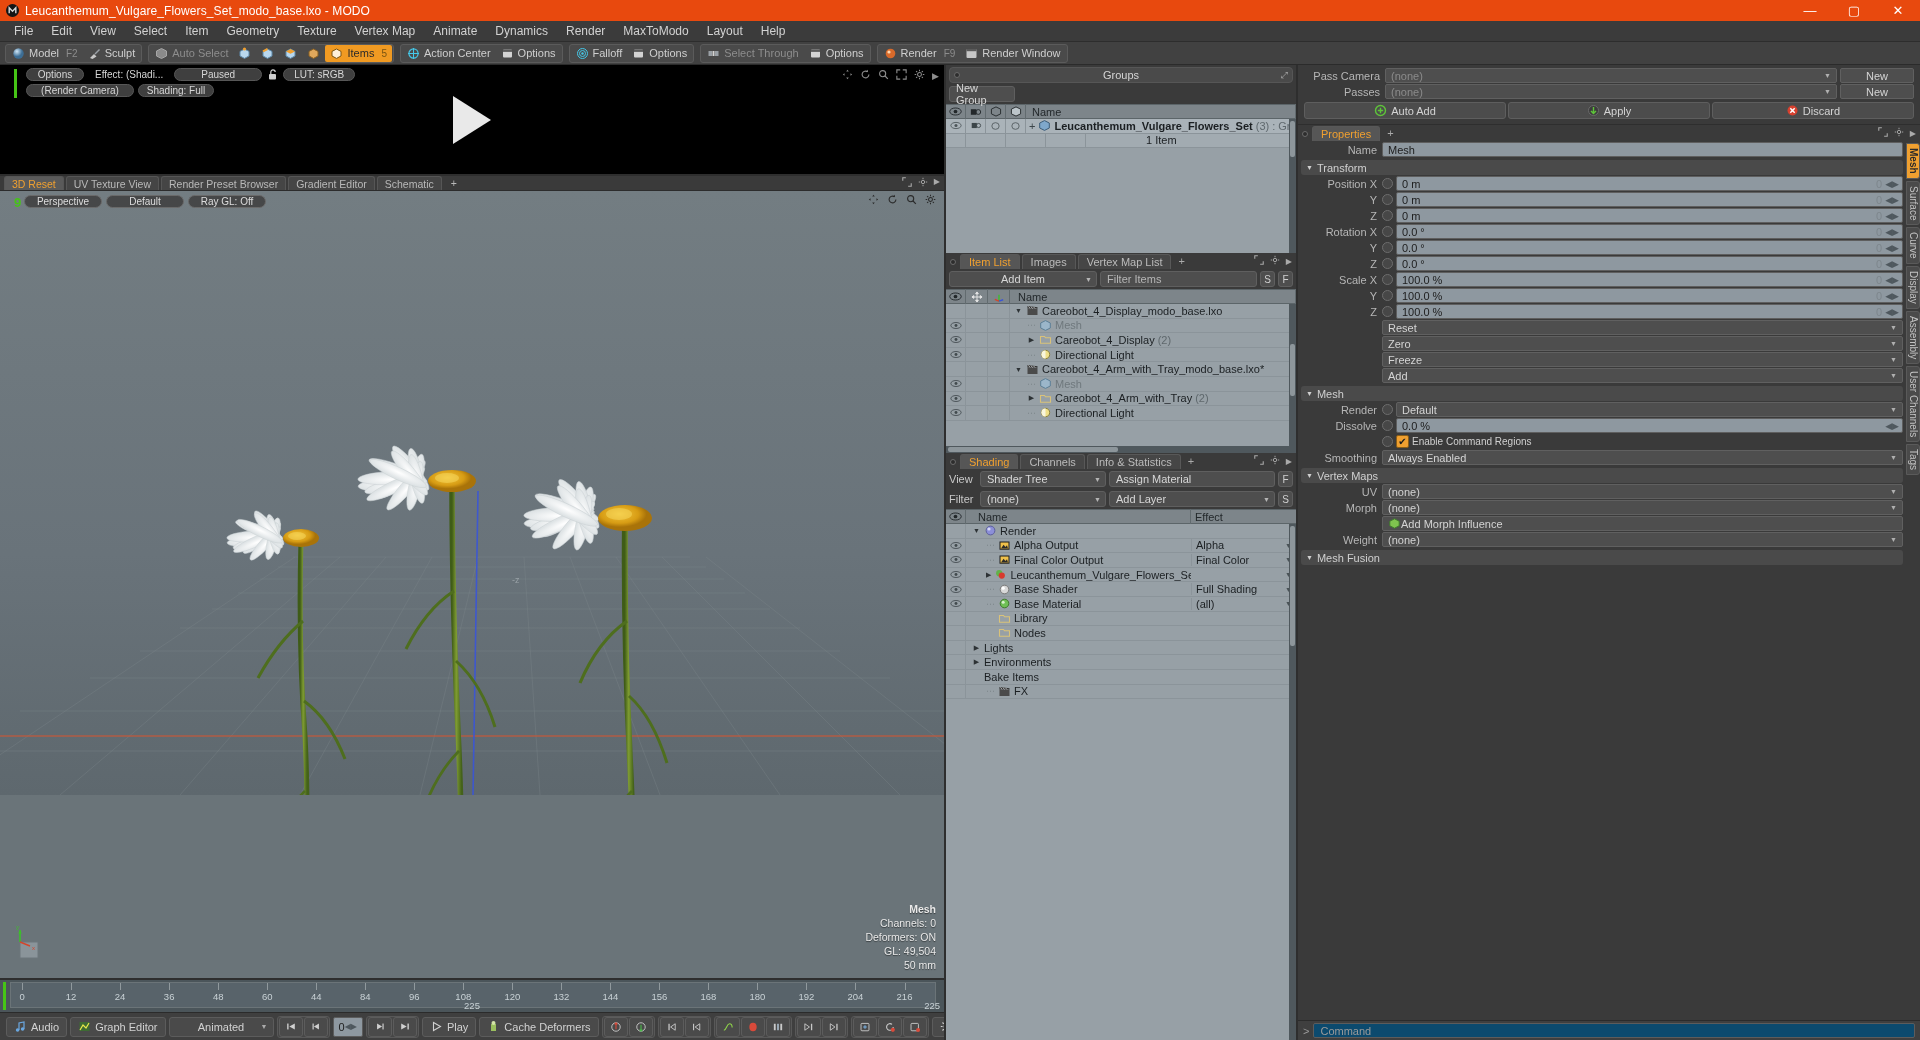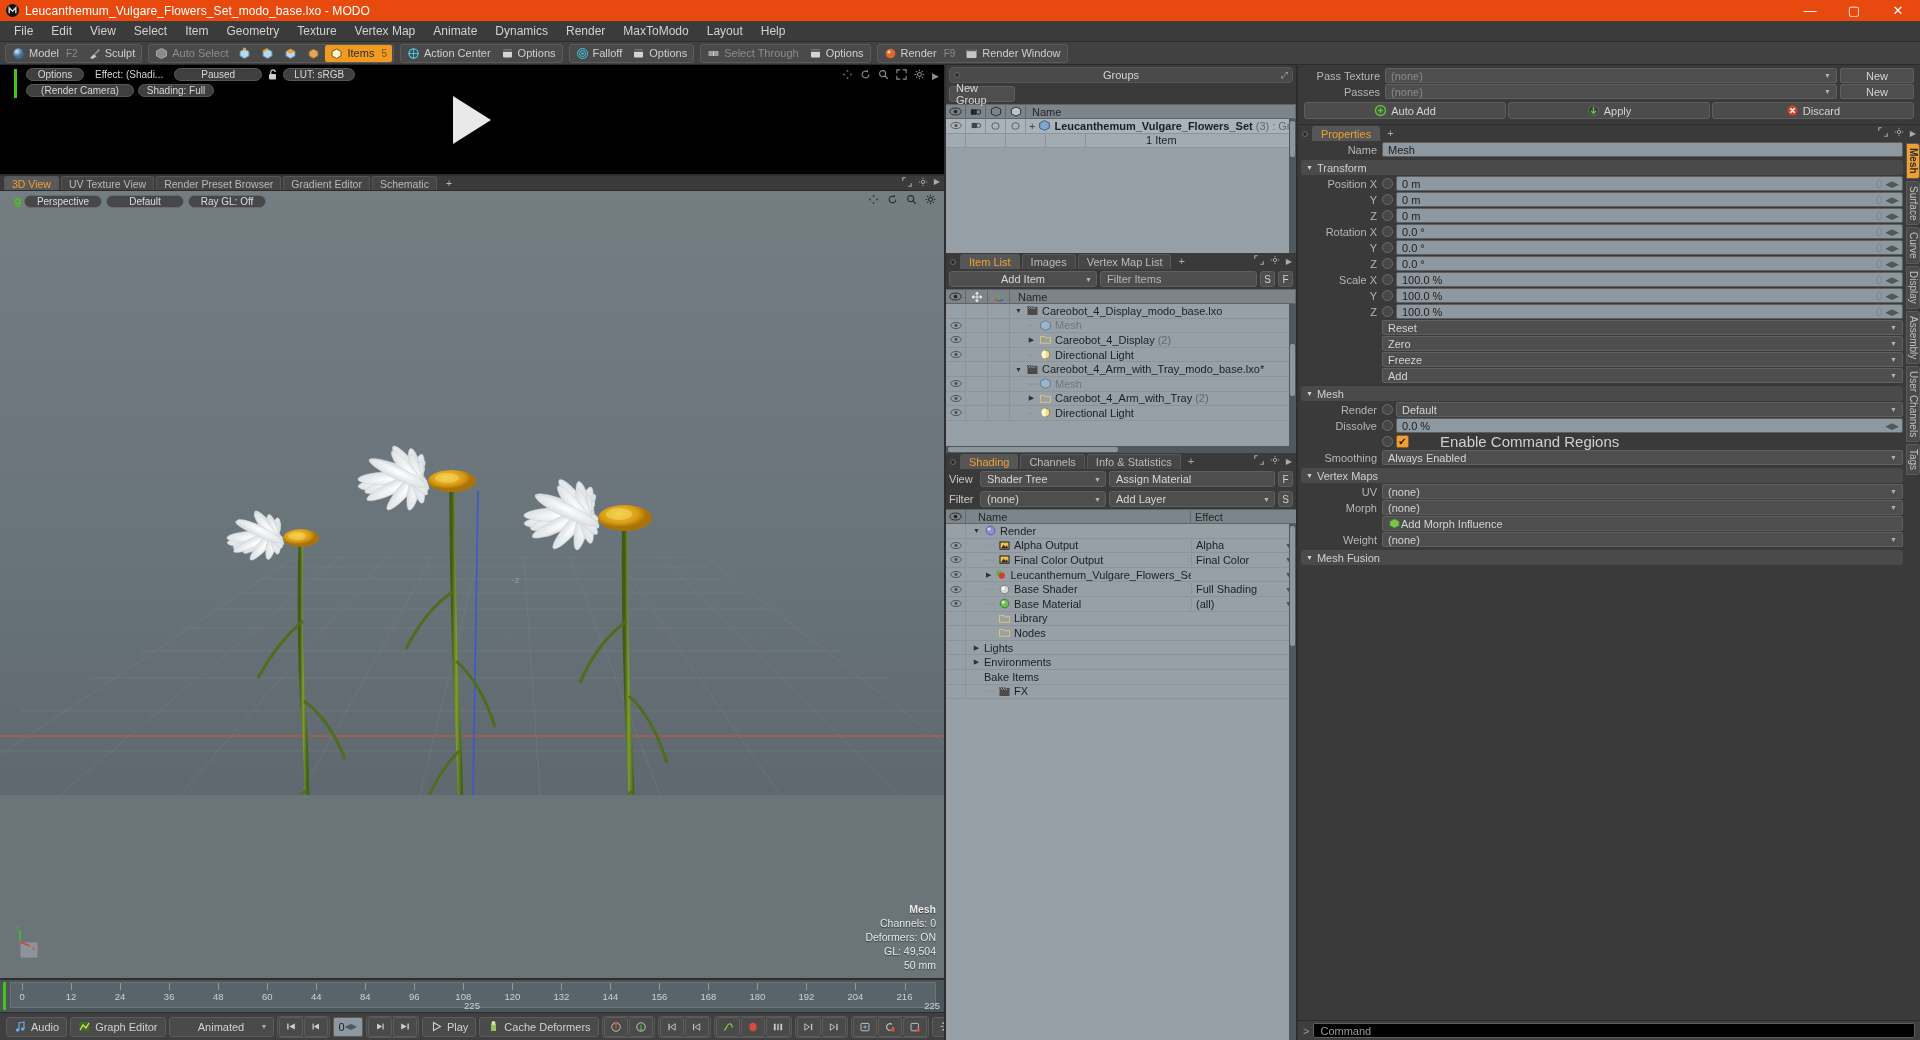--- a/index.html
+++ b/index.html
@@ -201,21 +201,21 @@
   .sidetabs { width:14px; flex:0 0 14px; display:flex; flex-direction:column; gap:2px;
       padding-top:2px; background:#3a3a3a;}
   .stab { writing-mode:vertical-rl; text-orientation:mixed; font-size:10px; color:#c2c2c2;
       background:#4a4a4a; border:1px solid #5a5a5a; border-radius:0 3px 3px 0; padding:4px 1px;
       display:flex; align-items:center; justify-content:center; }
   .stab.sel { background:#f0a030; color:#2a2a2a; font-weight:bold;}
 
   
   .cmdbar { height:20px; flex:0 0 20px; background:#3f3f3f; display:flex; align-items:center;
      gap:4px; padding:0 5px; border-top:1px solid #2b2b2b;}
-  .cmdfield { flex:1; height:15px; background:#000000; border:1px solid #5c5c5c; border-radius:2px;
+  .cmdfield { flex:1; height:15px; background:#0c4a6e; border:1px solid #5c5c5c; border-radius:2px;
      display:flex; align-items:center; padding:0 6px; font-size:11px; color:#9a9a9a;}
 
   .effcol { flex:0 0 105px; border-left:1px solid #8b949a; padding-left:4px; display:flex;
      align-items:center; font-size:11px; position:relative;}
   .effcol .car { position:absolute; right:4px; font-size:7px; color:#4a5357;}
 
   .scrollbar-v { position:absolute; right:0; top:0; bottom:0; width:7px; background:#4f585d;}
   .scrollbar-v .thumb{ position:absolute; left:1px; width:5px; background:#8d969b; border-radius:2px;}
   .scrollbar-h { position:absolute; left:0; right:0; bottom:0; height:7px; background:#4f585d;}
   .scrollbar-h .thumb{ position:absolute; top:1px; height:5px; background:#8d969b; border-radius:2px;}
@@ -468,21 +468,21 @@
           <span><svg width="11" height="11" viewBox="0 0 13 13">
                 <circle cx="6.5" cy="6.5" r="2.3" stroke="#bdbdbd" stroke-width="1.2" fill="none"></circle>
                 <path d="M6.5 .8 V2.6 M6.5 10.4 V12.2 M.8 6.5 H2.6 M10.4 6.5 H12.2 M2.5 2.5 L3.8 3.8 M9.2 9.2 L10.5 10.5 M10.5 2.5 L9.2 3.8 M3.8 9.2 L2.5 10.5" stroke="#bdbdbd" stroke-width="1.2"></path>
               </svg></span>
           <span style="font-size:9px;color:#bdbdbd;">▶</span>
         </div>
         <div class="play-tri"></div>
       </div>
 
       <div class="vptabs">
-        <span class="vptab sel">3D View</span>
+        <span class="vptab sel">3D Reset</span>
         <span class="vptab">UV Texture View</span>
         <span class="vptab">Render Preset Browser</span>
         <span class="vptab">Gradient Editor</span>
         <span class="vptab">Schematic</span>
         <span class="vptab" style="background:transparent;border:none;">+</span>
         <span class="tr">
           <span><svg width="10" height="10" viewBox="0 0 13 13">
                 <path d="M1 5 V1 H5 M12 8 V12 H8" stroke="#aaa" stroke-width="1.4" fill="none"></path>
               </svg></span>
           <span><svg width="10" height="10" viewBox="0 0 13 13">
@@ -1440,21 +1440,21 @@
             <div class="scrollbar-v">
               <div class="thumb" style="top:2px;height:120px;"></div>
             </div>
         </div>
       </div>
     </div>
 
     <div class="rightcol">
       <div class="topprops">
         <div class="prow">
-          <span class="plabel">Pass Texture</span>
+          <span class="plabel">Pass Camera</span>
           <span class="pdd dim">
             <span>(none)</span>
             <span class="car">▼</span>
           </span>
           <span class="pbtn" style="flex:0 0 74px;justify-content:center;">New</span>
         </div>
         <div class="prow">
           <span class="plabel">Passes</span>
           <span class="pdd dim">
             <span>(none)</span>
@@ -1642,21 +1642,21 @@
               <span class="plabel">Dissolve</span>
               <span class="pcircle"></span>
               <span class="pval">
                 <span>0.0 %</span>
                 <span class="spin">◀▶</span>
               </span>
             </div>
             <div class="prow" style="padding-left: 81px;">
               <span class="pcircle"></span>
               <span class="chk">✔</span>
-              <span style="font-size: 15px; color: rgb(208, 208, 208); margin-left: 28px;">Enable Command Regions</span>
+              <span style="font-size: 10px; color: rgb(208, 208, 208);">Enable Command Regions</span>
             </div>
             <div class="prow">
               <span class="plabel">Smoothing</span>
               <span class="pdd">
                 <span>Always Enabled</span>
                 <span class="car">▼</span>
               </span>
             </div>
             <div class="psection">
               <span style="font-size: 7px;">▼</span>

